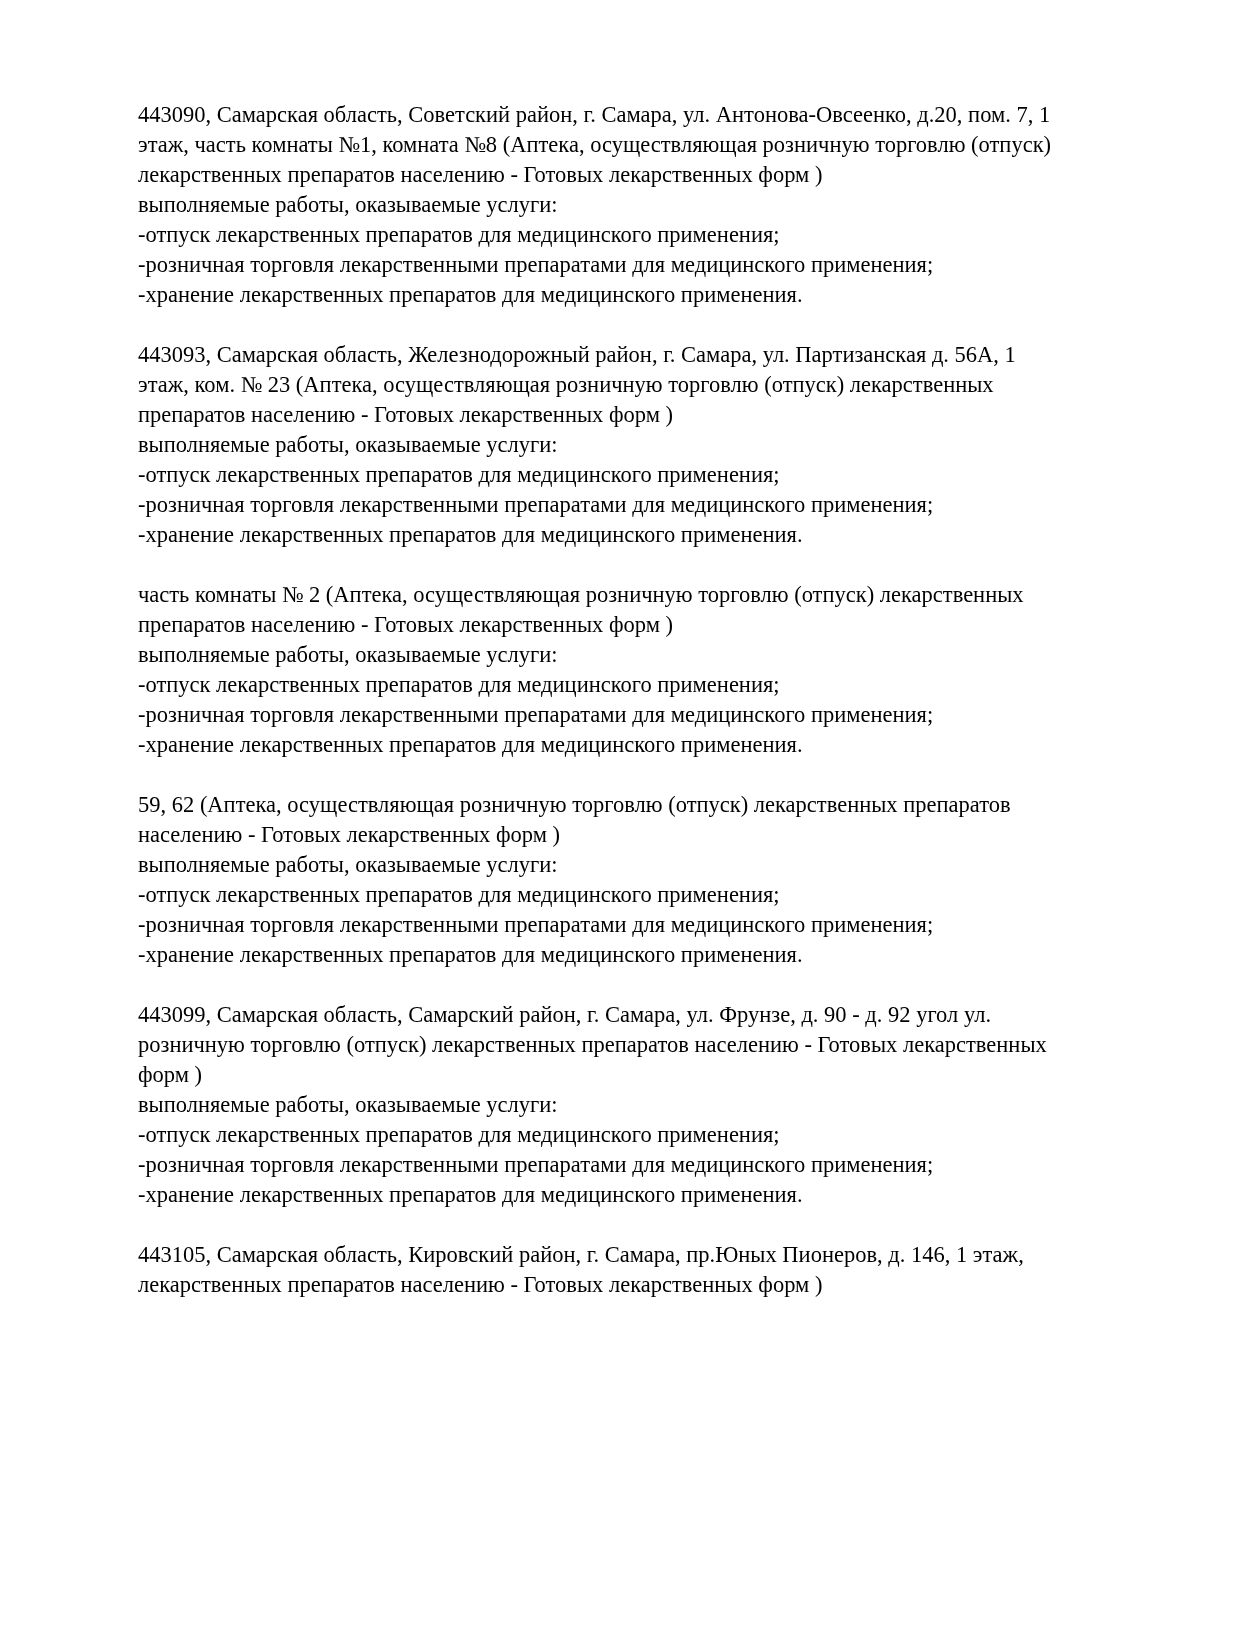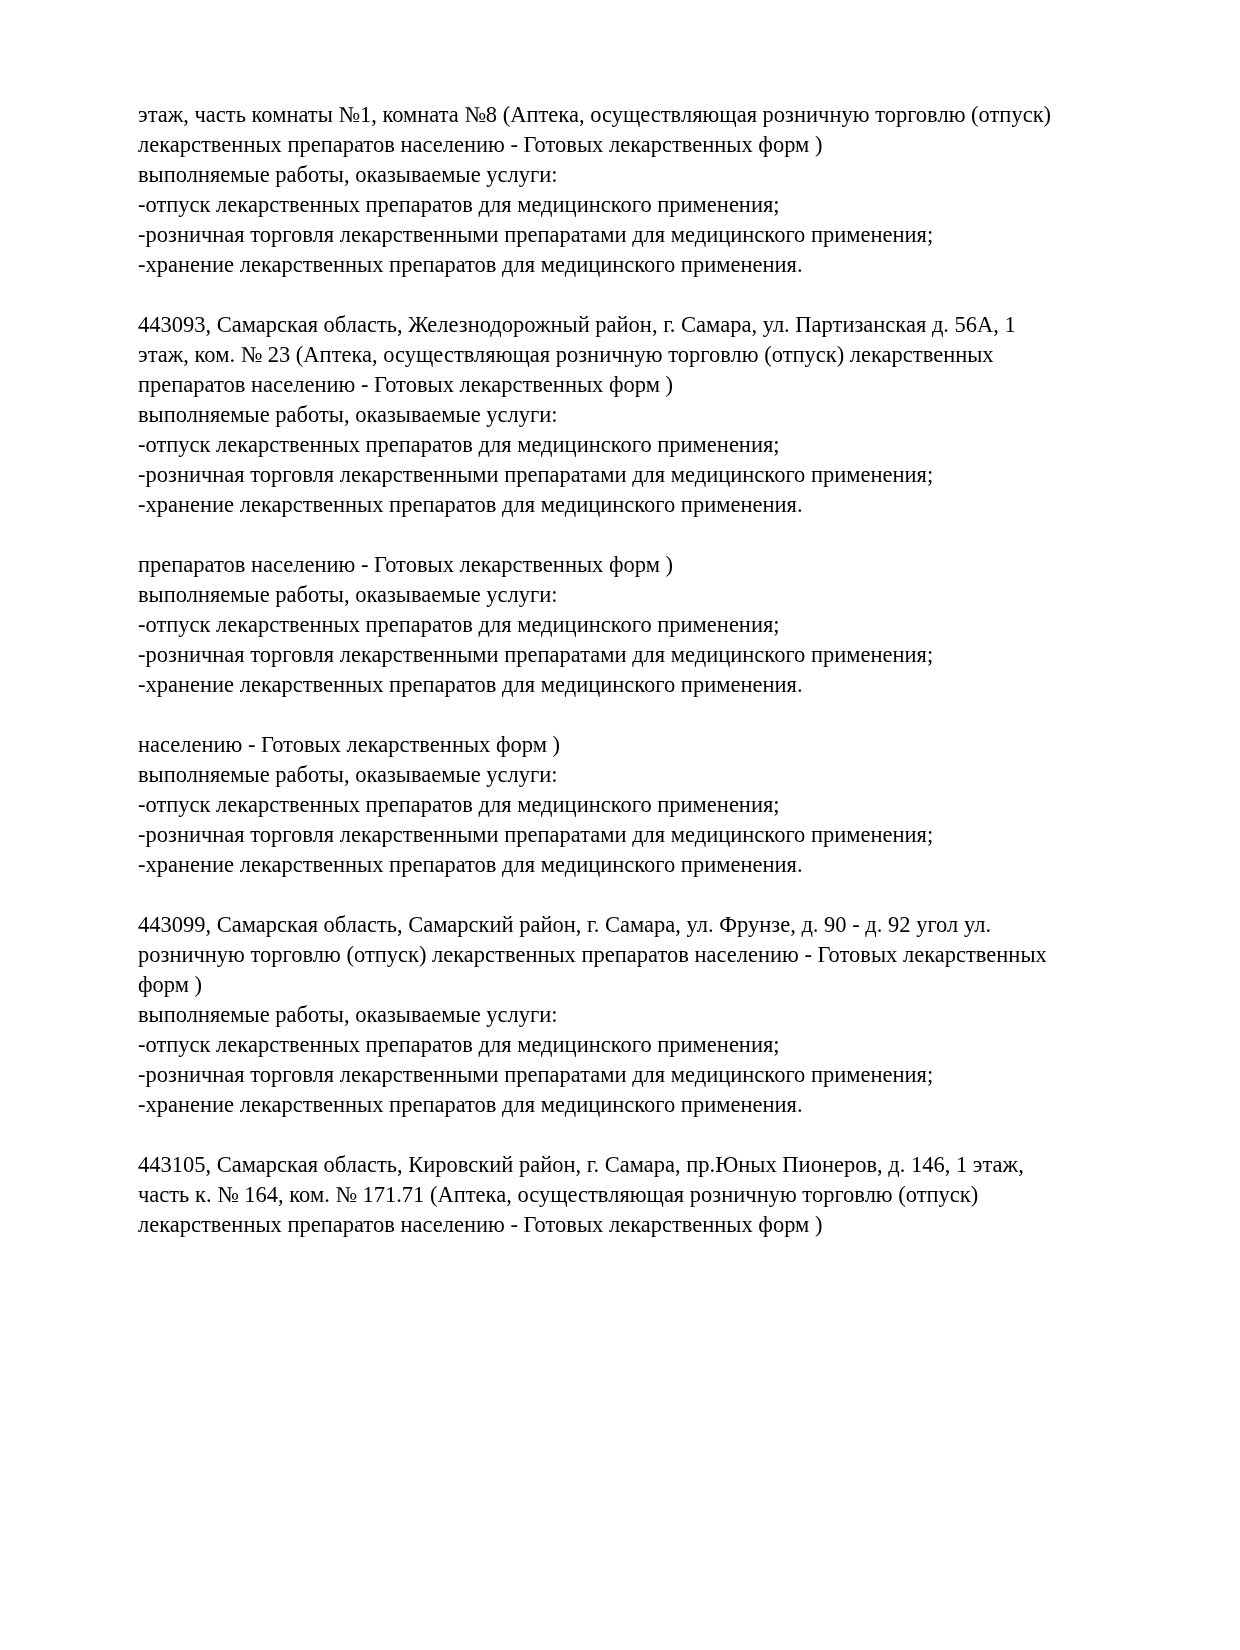--- a/index.html
+++ b/index.html
@@ -26,58 +26,60 @@
   .line {
     white-space: nowrap;
   }
 </style>
 </head>
 <body>
 
 <div class="page">
   <div>
       <div class="entry">
+        <div class="line">443090, Самарская область, Советский район, г. Самара, ул. Антонова-Овсеенко, д.20, пом. 7, 1</div>
         <div class="line">этаж, часть комнаты №1, комната №8 (Аптека, осуществляющая розничную торговлю (отпуск)</div>
         <div class="line">лекарственных препаратов населению - Готовых лекарственных форм )</div>
         <div class="line">выполняемые работы, оказываемые услуги:</div>
         <div class="line">-отпуск лекарственных препаратов для медицинского применения;</div>
         <div class="line">-розничная торговля лекарственными препаратами для медицинского применения;</div>
         <div class="line">-хранение лекарственных препаратов для медицинского применения.</div>
       </div>
       <div class="entry">
         <div class="line">443093, Самарская область, Железнодорожный район, г. Самара, ул. Партизанская д. 56А, 1</div>
         <div class="line">этаж, ком. № 23 (Аптека, осуществляющая розничную торговлю (отпуск) лекарственных</div>
         <div class="line">препаратов населению - Готовых лекарственных форм )</div>
         <div class="line">выполняемые работы, оказываемые услуги:</div>
         <div class="line">-отпуск лекарственных препаратов для медицинского применения;</div>
         <div class="line">-розничная торговля лекарственными препаратами для медицинского применения;</div>
         <div class="line">-хранение лекарственных препаратов для медицинского применения.</div>
       </div>
       <div class="entry">
+        <div class="line">часть комнаты № 2 (Аптека, осуществляющая розничную торговлю (отпуск) лекарственных</div>
         <div class="line">препаратов населению - Готовых лекарственных форм )</div>
         <div class="line">выполняемые работы, оказываемые услуги:</div>
         <div class="line">-отпуск лекарственных препаратов для медицинского применения;</div>
         <div class="line">-розничная торговля лекарственными препаратами для медицинского применения;</div>
         <div class="line">-хранение лекарственных препаратов для медицинского применения.</div>
       </div>
       <div class="entry">
+        <div class="line">59, 62 (Аптека, осуществляющая розничную торговлю (отпуск) лекарственных препаратов</div>
         <div class="line">населению - Готовых лекарственных форм )</div>
         <div class="line">выполняемые работы, оказываемые услуги:</div>
         <div class="line">-отпуск лекарственных препаратов для медицинского применения;</div>
         <div class="line">-розничная торговля лекарственными препаратами для медицинского применения;</div>
         <div class="line">-хранение лекарственных препаратов для медицинского применения.</div>
       </div>
       <div class="entry">
         <div class="line">443099, Самарская область, Самарский район, г. Самара, ул. Фрунзе, д. 90 - д. 92 угол ул.</div>
         <div class="line">розничную торговлю (отпуск) лекарственных препаратов населению - Готовых лекарственных</div>
         <div class="line">форм )</div>
         <div class="line">выполняемые работы, оказываемые услуги:</div>
         <div class="line">-отпуск лекарственных препаратов для медицинского применения;</div>
         <div class="line">-розничная торговля лекарственными препаратами для медицинского применения;</div>
         <div class="line">-хранение лекарственных препаратов для медицинского применения.</div>
       </div>
       <div class="entry">
         <div class="line">443105, Самарская область, Кировский район, г. Самара, пр.Юных Пионеров, д. 146, 1 этаж,</div>
-        <div class="line">часть к. № 164, ком. № 171.71 (Аптека, осуществляющая розничную торговлю (отпуск)</div>
         <div class="line">лекарственных препаратов населению - Готовых лекарственных форм )</div>
       </div>
     </div>
 </div>
 
 </body></html>

